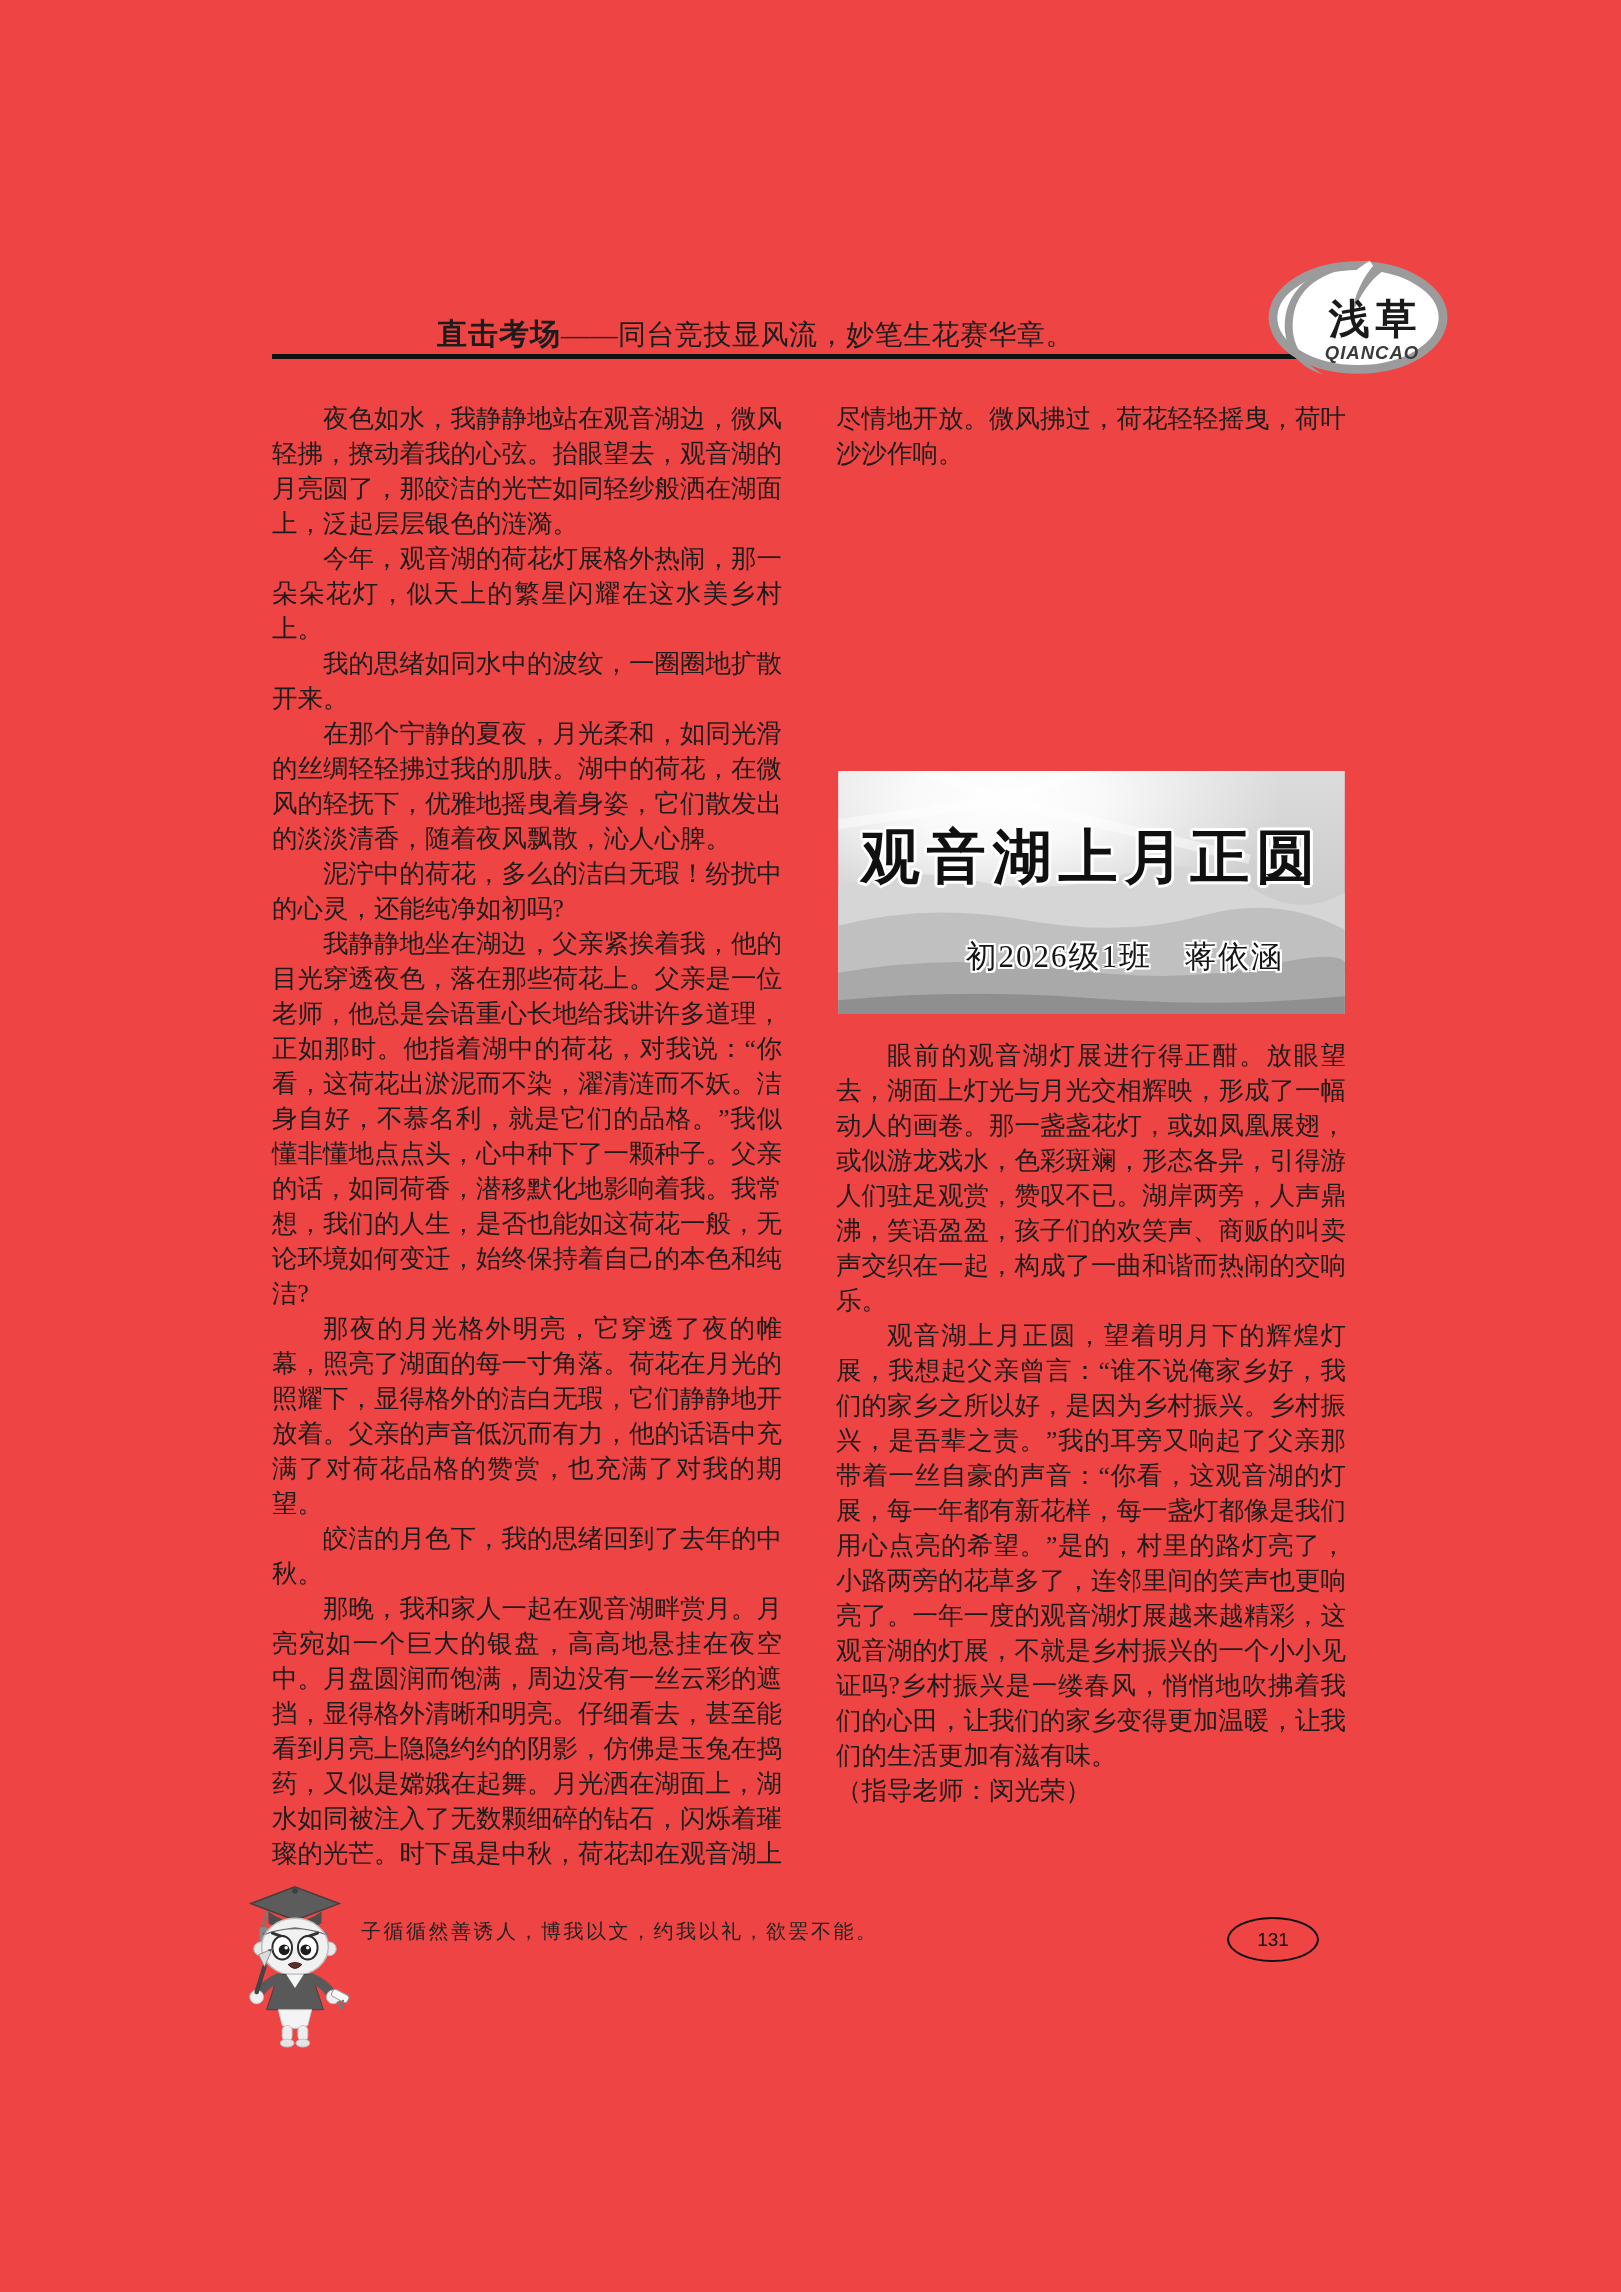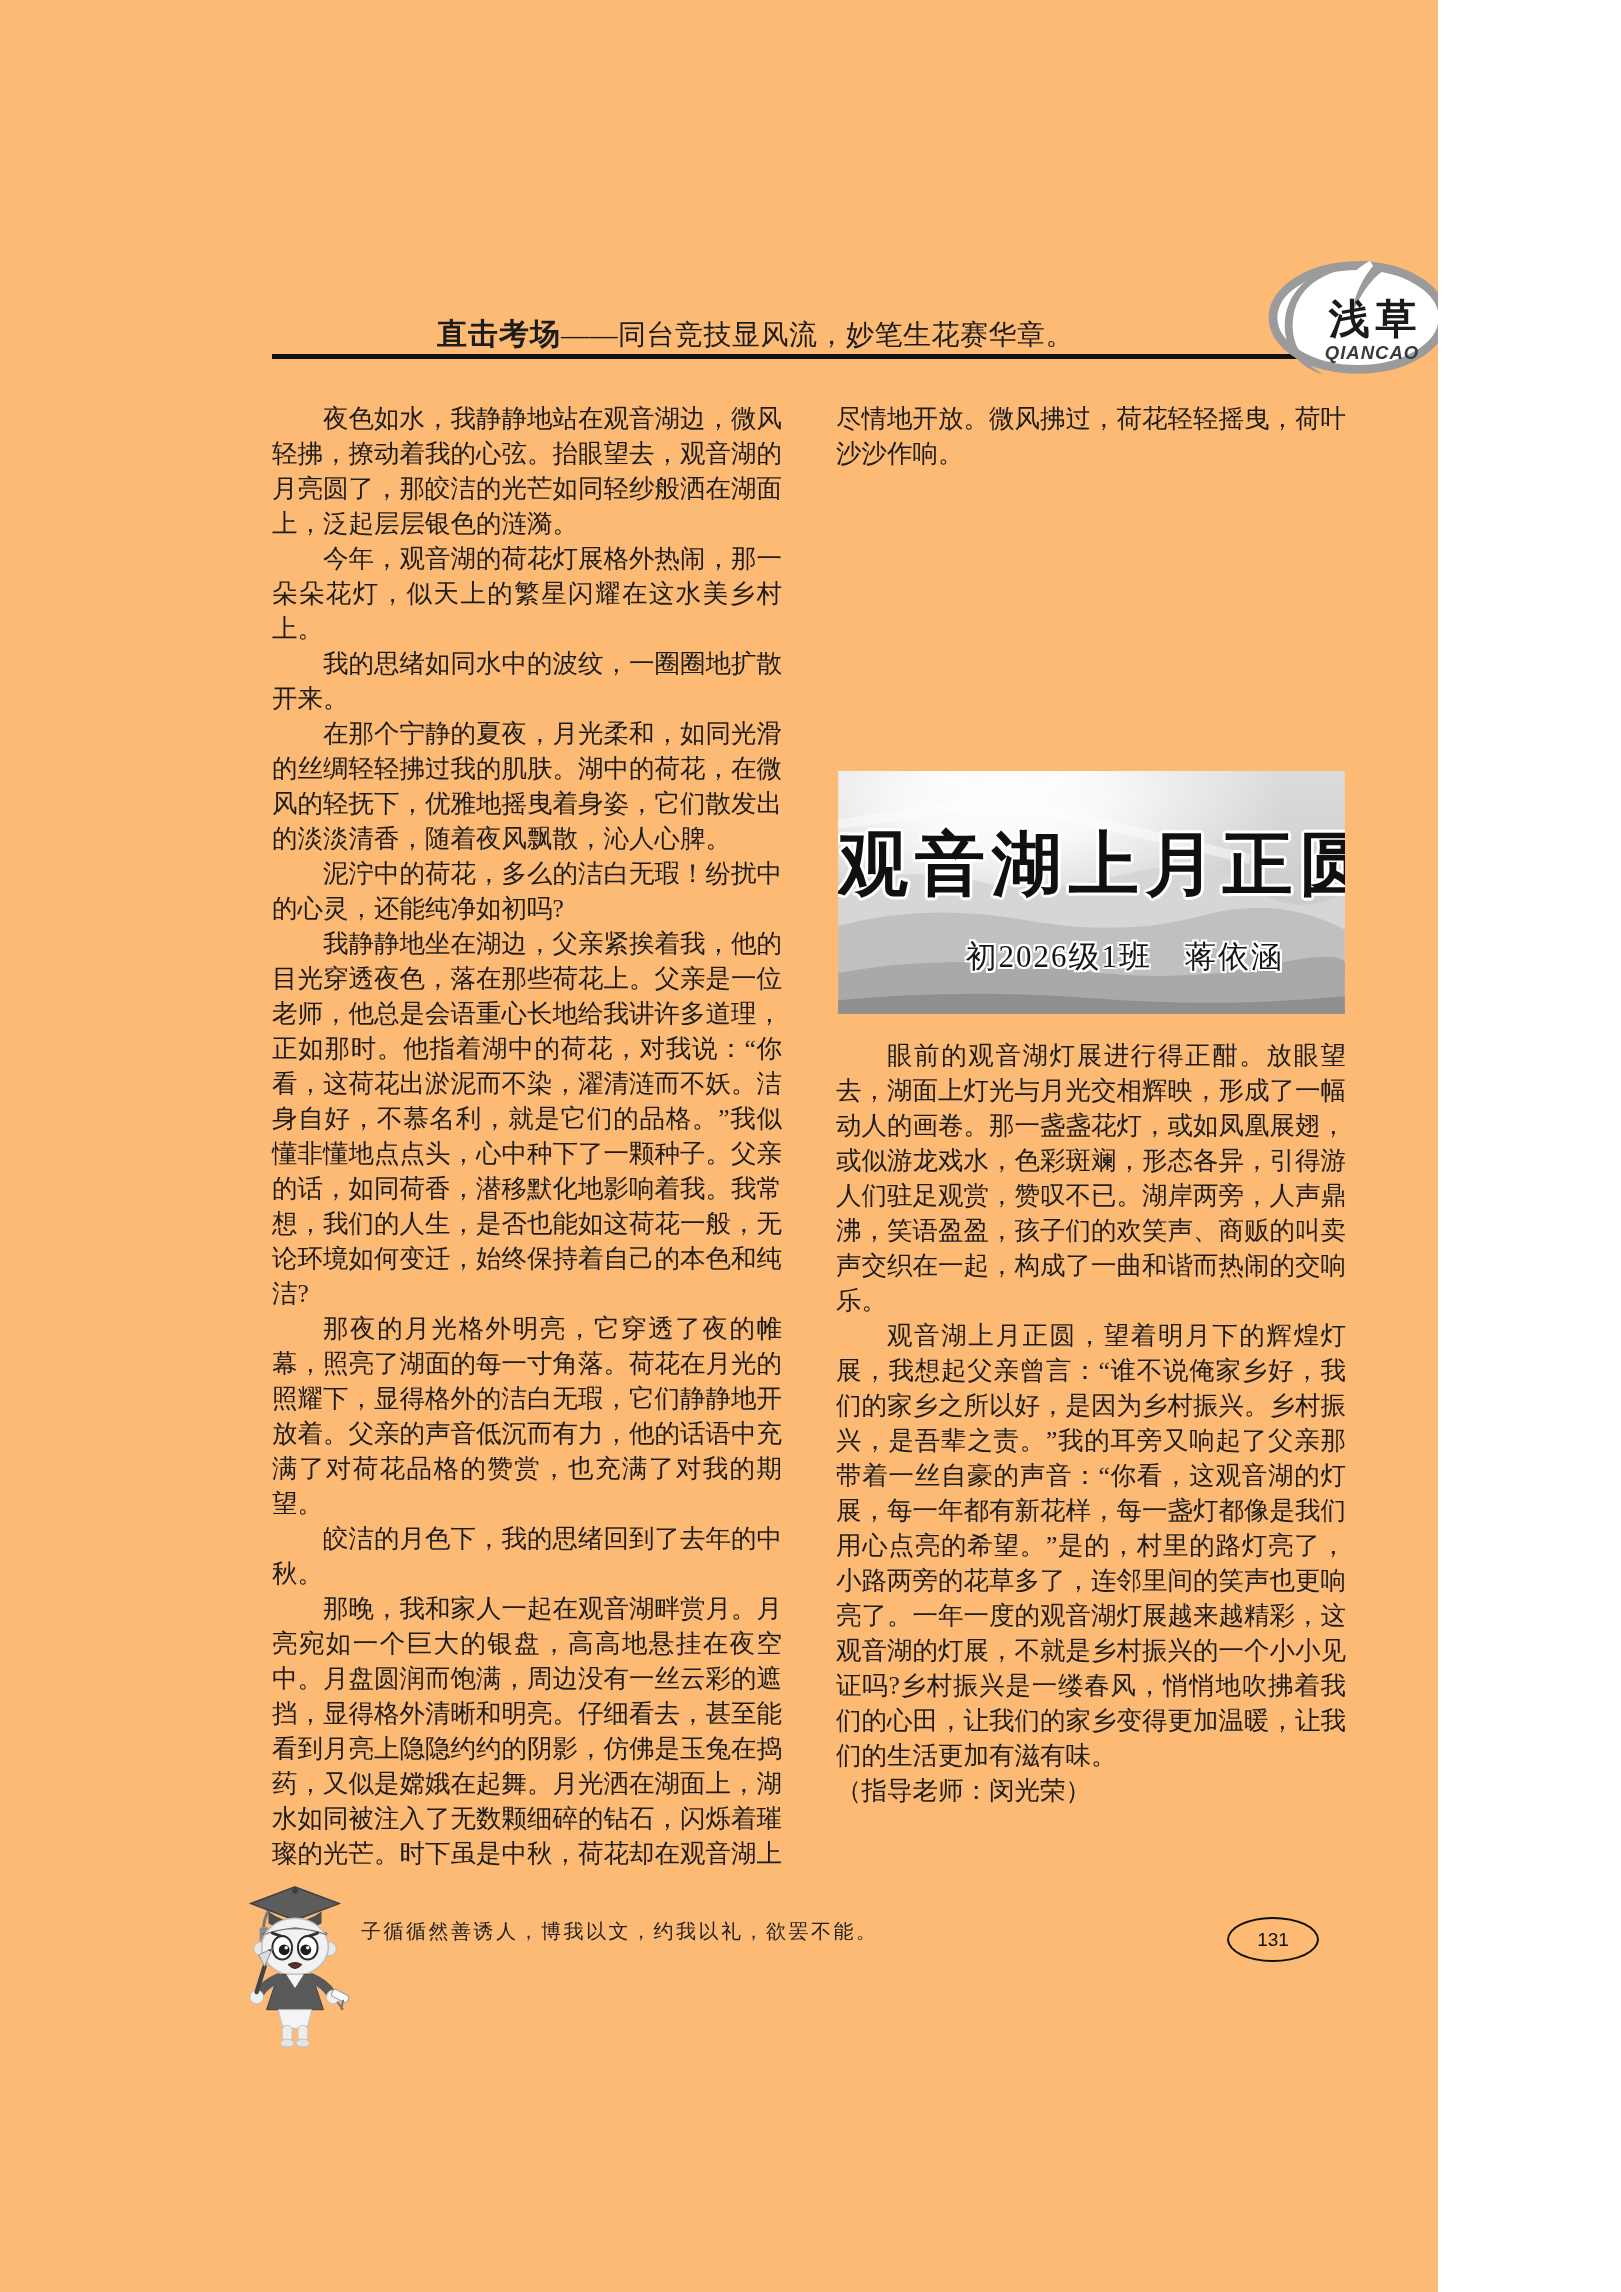--- a/index.html
+++ b/index.html
@@ -1,17 +1,17 @@
 <!DOCTYPE html>
 <html><head>
 <meta charset="utf-8">
 <style>
   html,body { margin:0; padding:0; background:#fff; }
   .page {
-    position:relative; width:1438px; height:2293px; background:#fdba74;
+    position:relative; width:1621px; height:2293px; background:#ef4444;
     font-family:"Liberation Serif","DejaVu Serif",serif; color:#1c1c1c;
     overflow:hidden;
   }
   
   .header-title {
     position:absolute; left:437px; top:317px; white-space:nowrap;
     line-height:33px;
   }
   .ht-main { font-family:"Liberation Sans","DejaVu Sans",sans-serif; font-size:30px; font-weight:900; letter-spacing:1px; }
   .ht-sub  { font-size:28px; font-weight:400; letter-spacing:0.5px; }
@@ -30,21 +30,21 @@
   .col-right-top    { left:836px; top:401px; }
   .col-right-bottom { left:836px; top:1038px; }
   .credit { text-indent:0 !important; text-align:left; padding-right:88px; }
   
   .title-image {
     position:absolute; left:838px; top:771px; width:507px; height:243px; overflow:hidden;
   }
   .title-image svg { position:absolute; left:0; top:0; }
   .art-title {
     position:absolute; left:0; right:0; top:47px; text-align:center;
-    font-size:70px; font-weight:700; letter-spacing:6.9px; color:#101010; white-space:nowrap;
+    font-size:59px; font-weight:700; letter-spacing:6.9px; color:#101010; white-space:nowrap;
     text-shadow:-2.9px 0 0 #fff,2.9px 0 0 #fff,0 -2.9px 0 #fff,0 2.9px 0 #fff,
                 -2px -2px 0 #fff,2px -2px 0 #fff,-2px 2px 0 #fff,2px 2px 0 #fff;
   }
   .art-byline {
     position:absolute; right:61px; top:165px; font-size:31px; letter-spacing:2px;
     color:#161616; white-space:nowrap;
     text-shadow:-2px 0 0 #fff,2px 0 0 #fff,0 -2px 0 #fff,0 2px 0 #fff,
                 -2px -2px 0 #fff,2px -2px 0 #fff,-2px 2px 0 #fff,2px 2px 0 #fff;
   }
   

